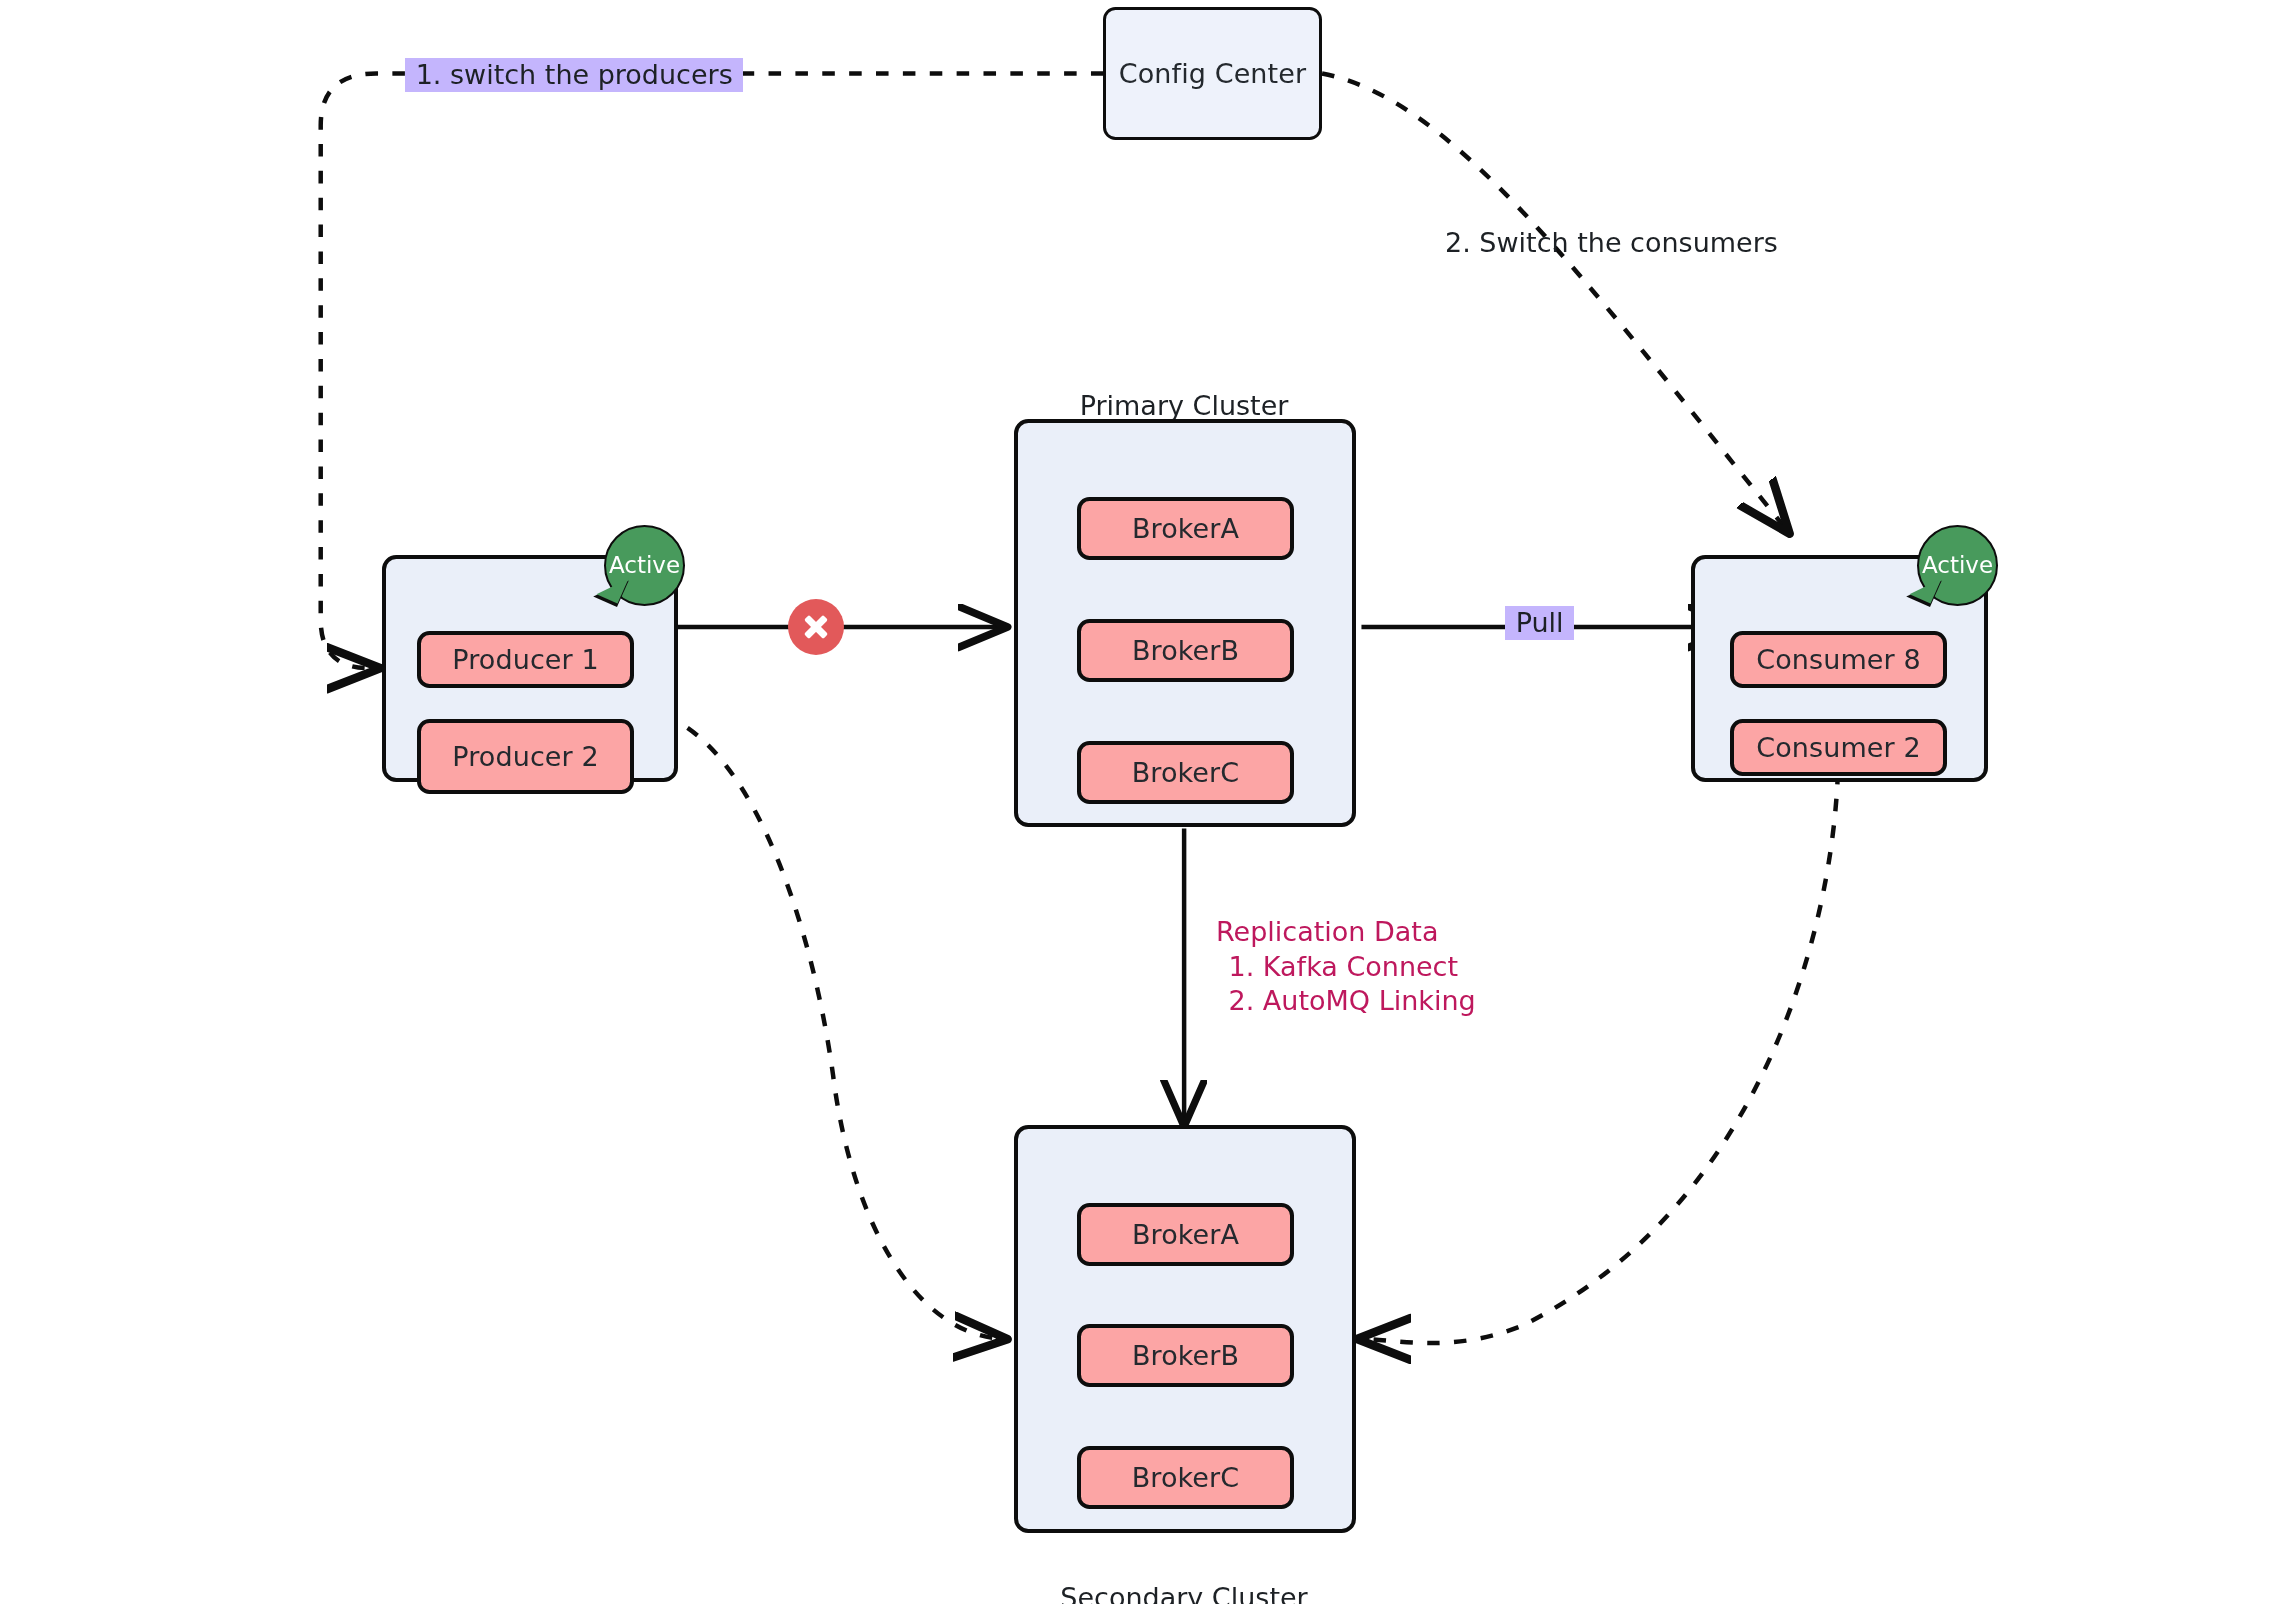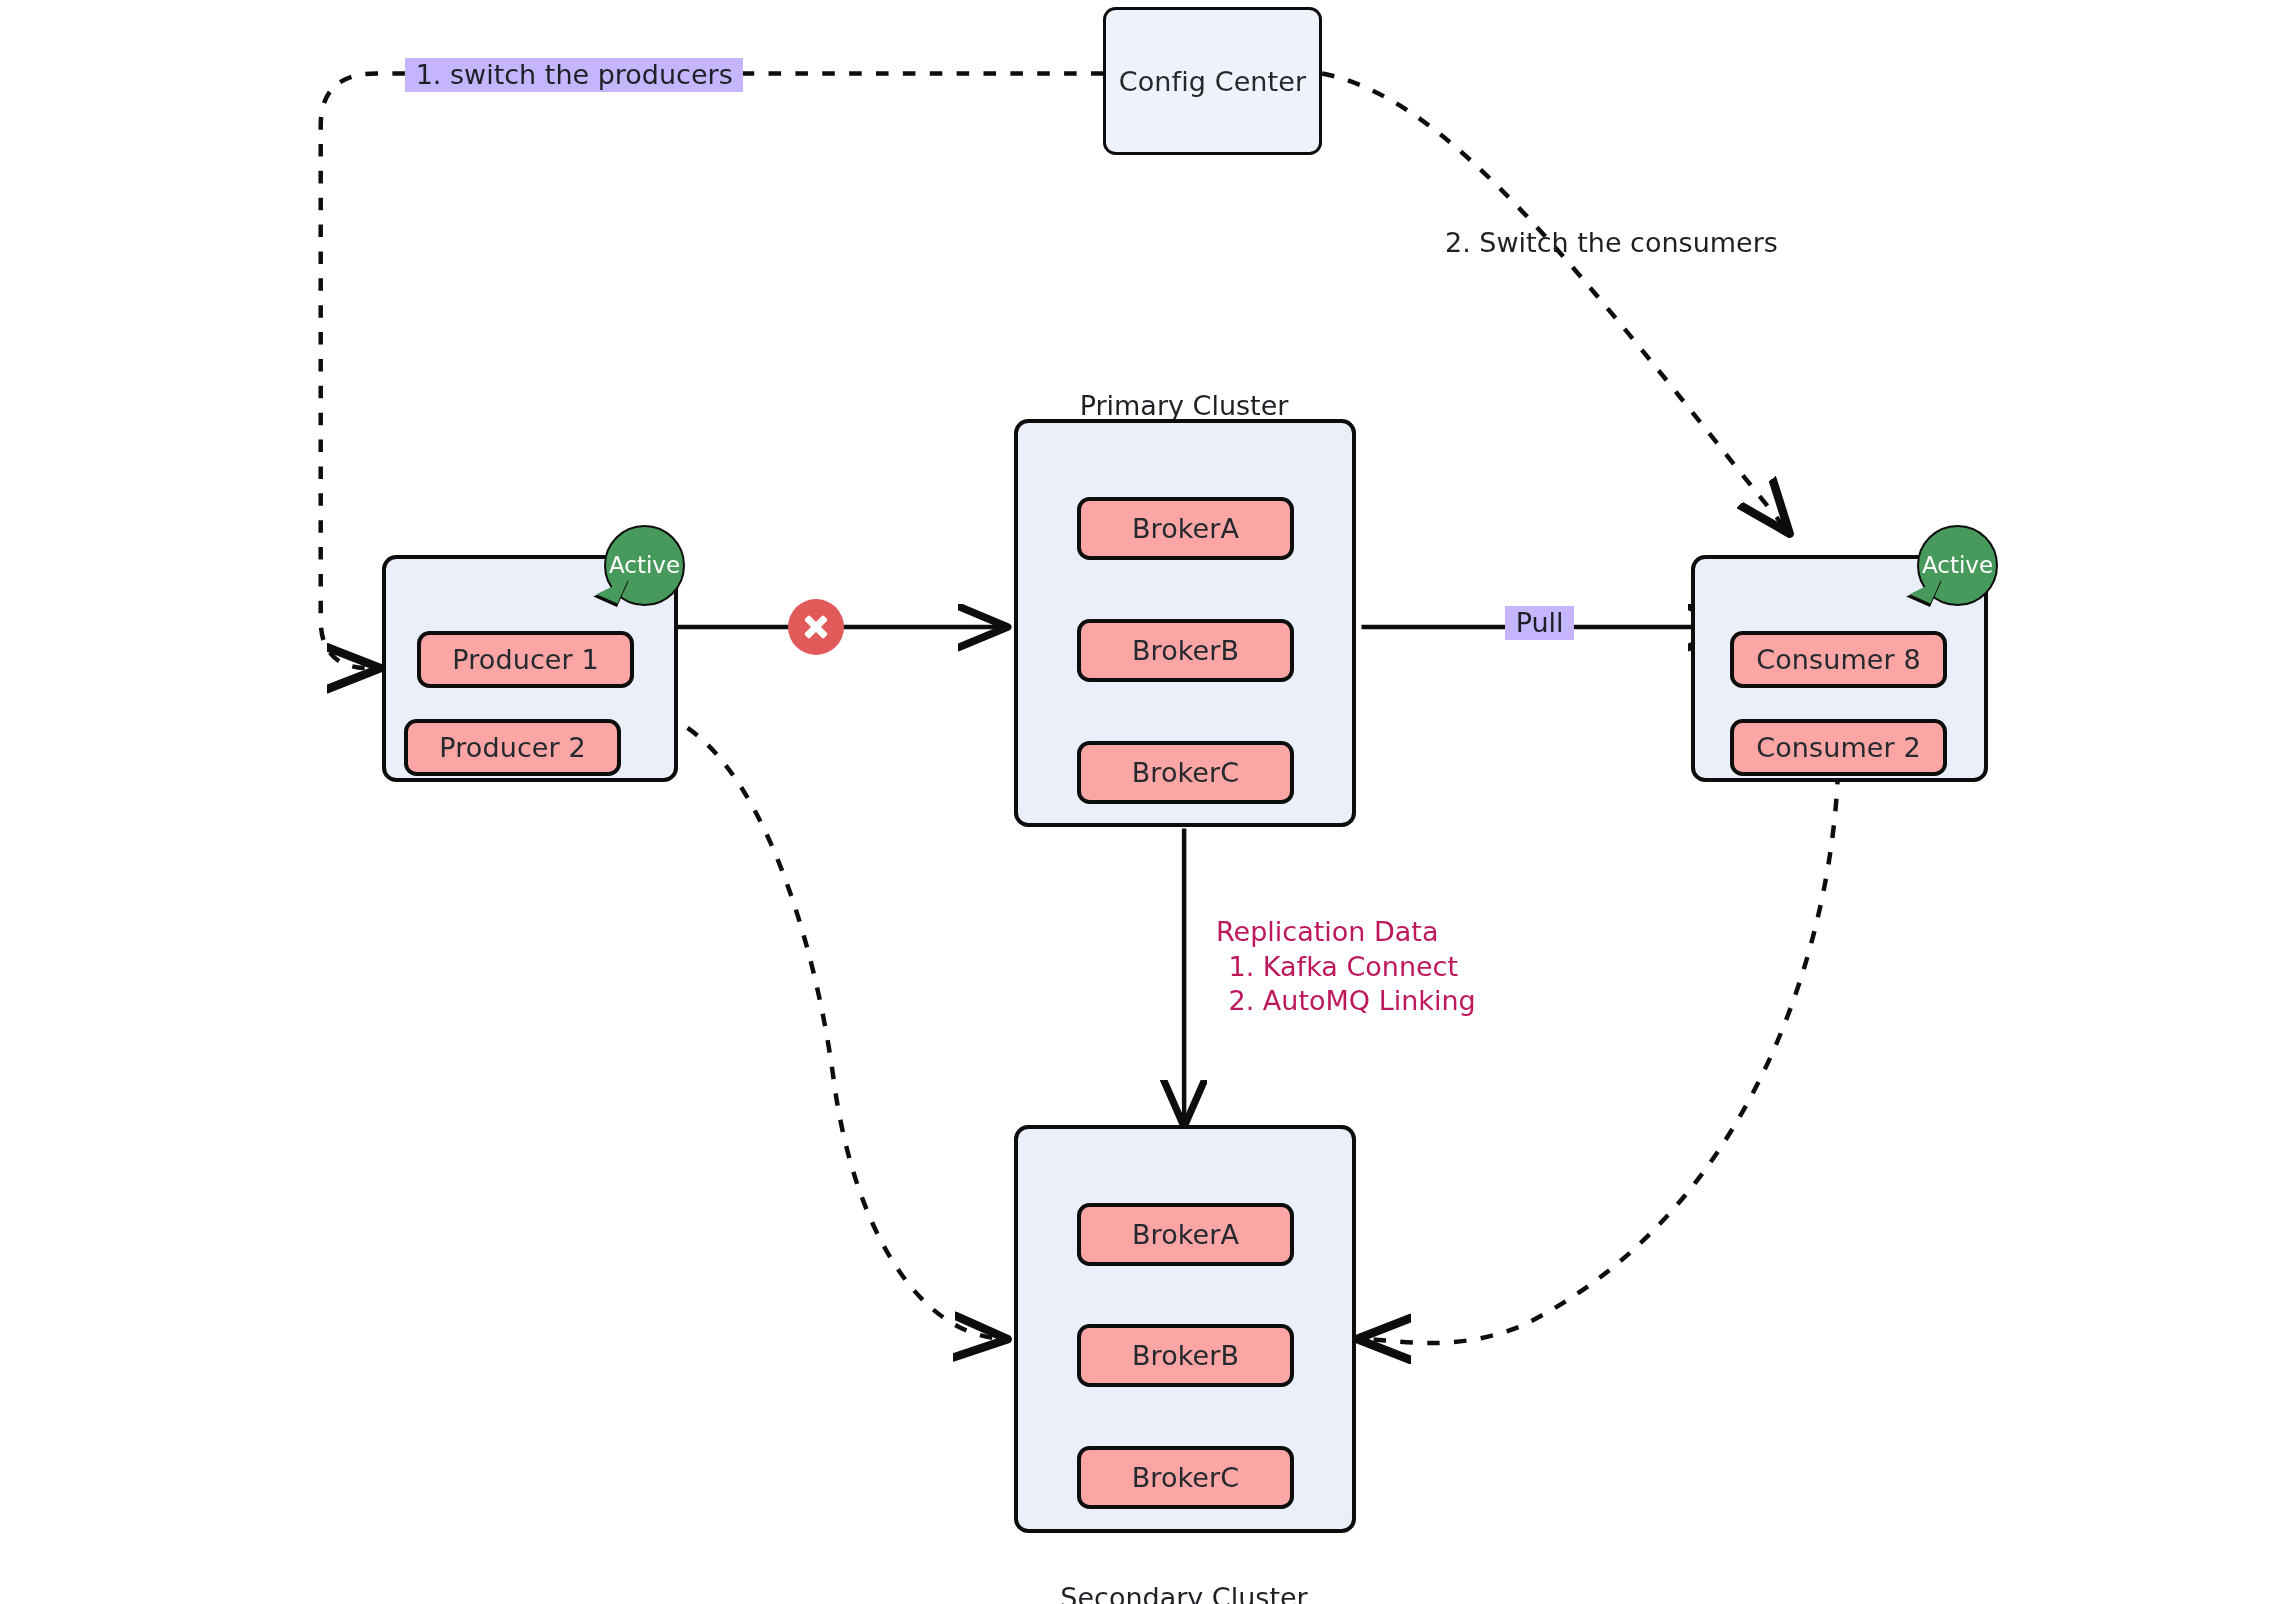--- a/index.html
+++ b/index.html
@@ -180,21 +180,21 @@
 
     <path d="M1520,700 L1935,700" fill="none" stroke="#0d0d0d" stroke-width="5" marker-end="url(#arrow-solid)"></path>
 
     <path d="M1322,925 L1322,1253" fill="none" stroke="#0d0d0d" stroke-width="5" marker-end="url(#arrow-solid-big)"></path>
 
     <path d="M712,792 C830,800 905,1020 930,1200 C950,1360 1020,1490 1120,1495" fill="none" stroke="#0d0d0d" stroke-width="5" stroke-dasharray="14 16" stroke-linecap="butt" marker-end="url(#arrow-dash)"></path>
 
     <path d="M2052,862 C2045,1050 1960,1350 1700,1480 C1620,1512 1560,1495 1520,1495" fill="none" stroke="#0d0d0d" stroke-width="5" stroke-dasharray="14 16" stroke-linecap="butt" marker-end="url(#arrow-dash)"></path>
   </svg>
 
-  <div class="node" style="left:1103px;top:7.2px;width:219px;height:148px;display:flex;align-items:center;justify-content:center;">
+  <div class="node" style="left:1103px;top:7.2px;width:219px;height:133px;display:flex;align-items:center;justify-content:center;">
     <span>Config Center</span>
   </div>
 
   <div class="label edgelabel" style="left:405px;top:58px;">
     <span>1. switch the producers</span>
   </div>
 
   <div class="label" style="left:1445px;top:226px;">
     <span>2. Switch the consumers</span>
   </div>
@@ -207,21 +207,21 @@
     <span class="ml-row ml-head">Replication Data</span>
     <span class="ml-row ml-item">1. Kafka Connect</span>
     <span class="ml-row ml-item">2. AutoMQ Linking</span>
   </div>
 
   <div class="group-box" style="left:382px;top:555px;width:296px;height:227px;">
   </div>
   <div class="inner-box" style="left:417px;top:598px;width:217px;height:57px;">
     <span>Producer 1</span>
   </div>
-  <div class="inner-box" style="left:404px;top:686px;width:217px;height:57px;">
+  <div class="inner-box" style="left:417px;top:686px;width:217px;height:75px;">
     <span>Producer 2</span>
   </div>
   <div class="badge" style="left:604px;top:525px;">
     <span class="tail-outline"></span>
     <span class="tail"></span>
     <span>Active</span>
   </div>
 
   <div class="fail-marker" style="left:788px;top:599px;"></div>
 

